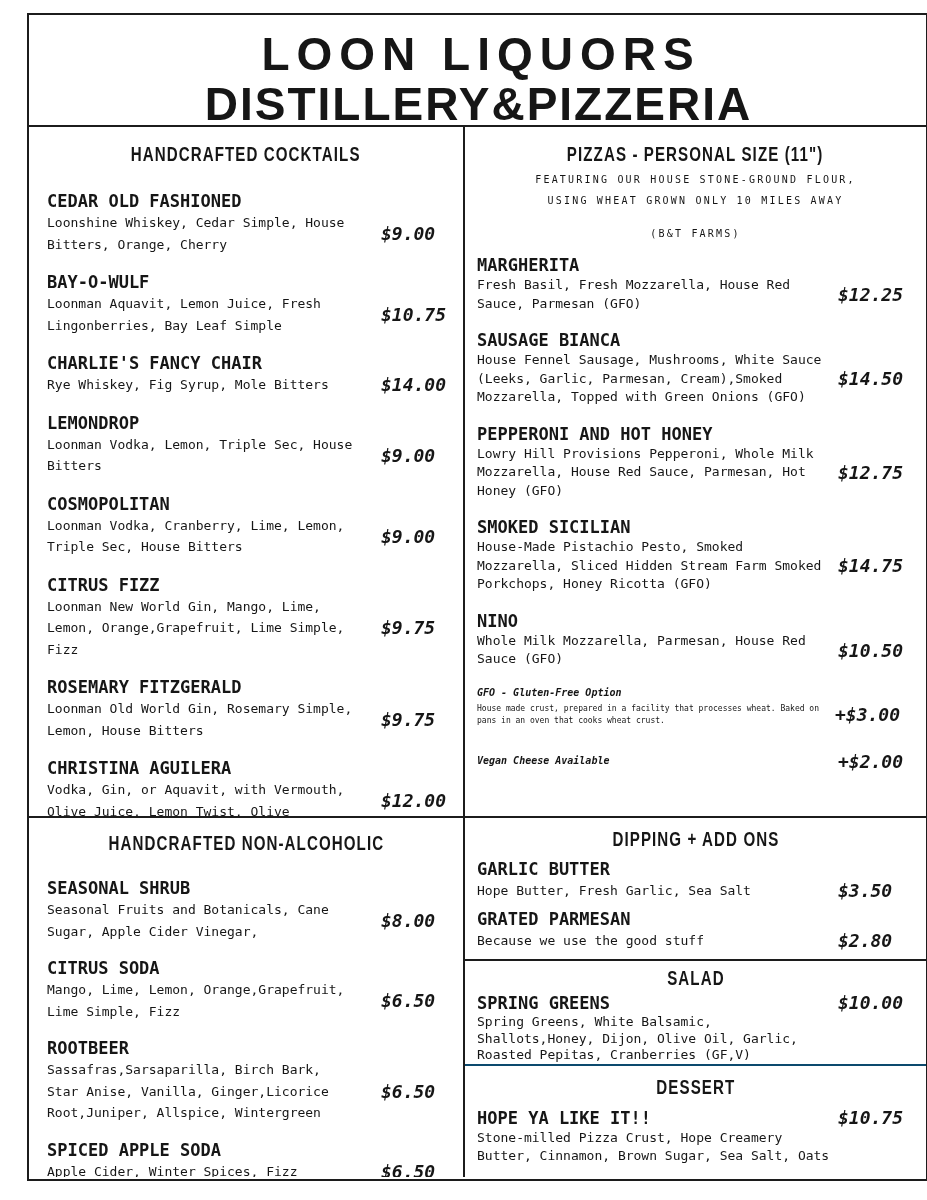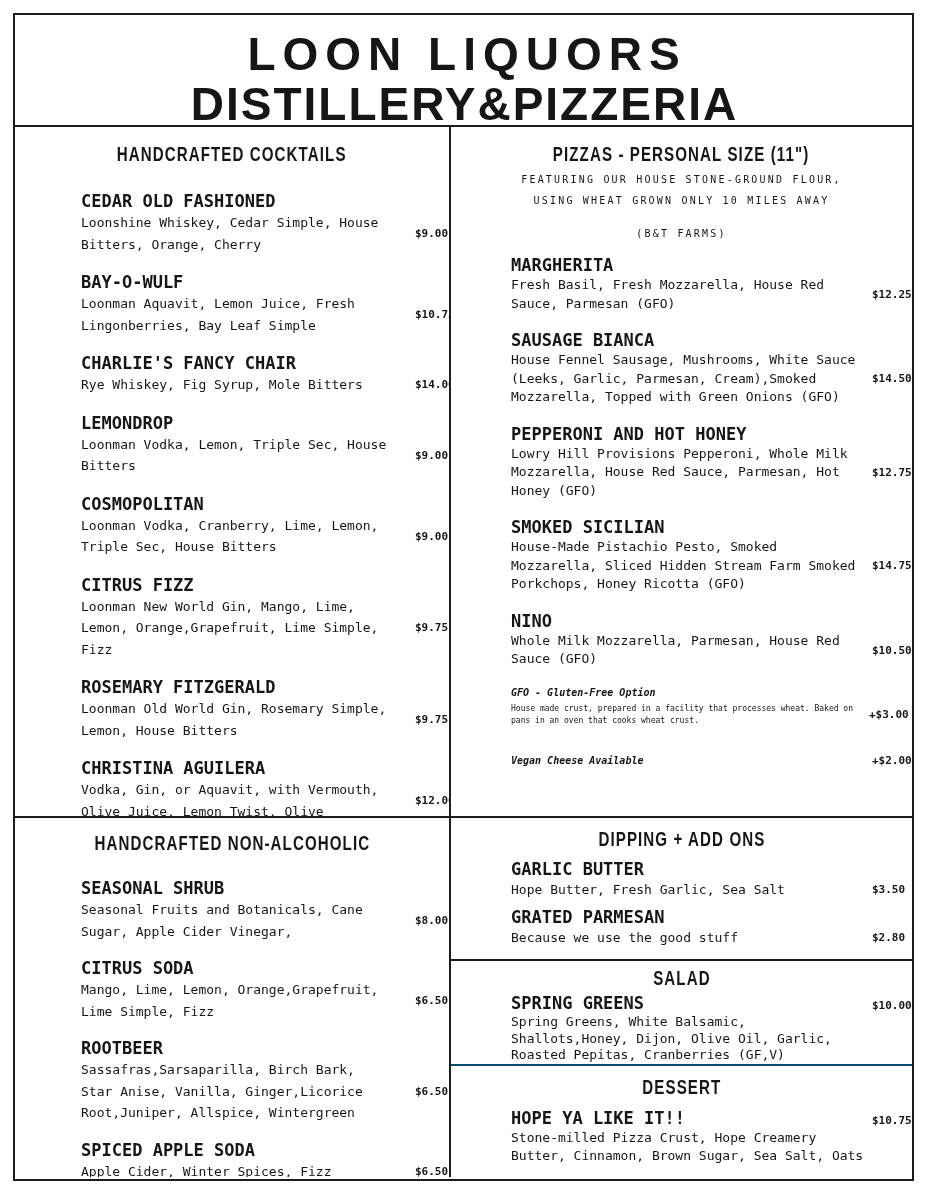--- a/index.html
+++ b/index.html
@@ -1,21 +1,21 @@
 <!DOCTYPE html>
 <html><head>
 <meta charset="utf-8">
 <style>
   html,body{margin:0;padding:0;}
   body{
     width:927px;height:1200px;background:#ffffff;color:#161616;
     font-family:"DejaVu Sans Mono",monospace;position:relative;overflow:hidden;
   }
   .frame{
-    position:absolute;left:13px;top:13px;width:897px;height:1164px;
+    position:absolute;left:27px;top:13px;width:897px;height:1164px;
     border:2px solid #1c1c1c;box-sizing:content-box;background:#fff;
   }
   
   .masthead{
     height:112px;border-bottom:2px solid #1c1c1c;
     display:flex;flex-direction:column;align-items:center;justify-content:flex-start;
     padding-top:15px;box-sizing:border-box;
   }
   .title-line{
     font-family:"Liberation Sans",sans-serif;font-weight:800;font-size:46px;line-height:48px;
@@ -40,29 +40,29 @@
   .sechead .hx{
     display:inline-block;font-family:"Liberation Sans",sans-serif;font-weight:800;
     font-size:21px;letter-spacing:1.5px;transform:scaleX(0.72);transform-origin:center;
     white-space:nowrap;
   }
   .sub{
     text-align:center;font-size:10px;line-height:21px;letter-spacing:2.2px;
     margin-top:3px;white-space:nowrap;
   }
   
-  .item{margin-top:16px;margin-left:48px;}
+  .item{margin-top:16px;}
   .item.first{margin-top:24px;}
   .sec-pizzas .item.first{margin-top:10px;}
   .item-name{font-weight:bold;font-size:17px;line-height:22px;}
   .row{display:flex;align-items:center;}
   .desc{font-size:13px;line-height:21.5px;}
   .col-left .desc{width:310px;flex:none;}
   .col-right .desc{width:355px;flex:none;line-height:18.5px;}
-  .price{font-weight:bold;font-size:11px;white-space:nowrap;}
+  .price{font-weight:bold;font-size:18px;white-space:nowrap;font-style:italic;}
   .col-left .price{margin-left:24px;}
   .col-right .price{margin-left:6px;}
   
   .note{margin-top:14px;}
   .note-name{font-style:italic;font-weight:bold;font-size:10px;line-height:20px;}
   .fine{font-size:8px;line-height:12px;width:352px;flex:none;}
   .note-vegan{margin-top:24px;}
   .note-vegan .note-name{width:355px;flex:none;}
   
   .sec-dipping .sechead{margin-top:8px;}

